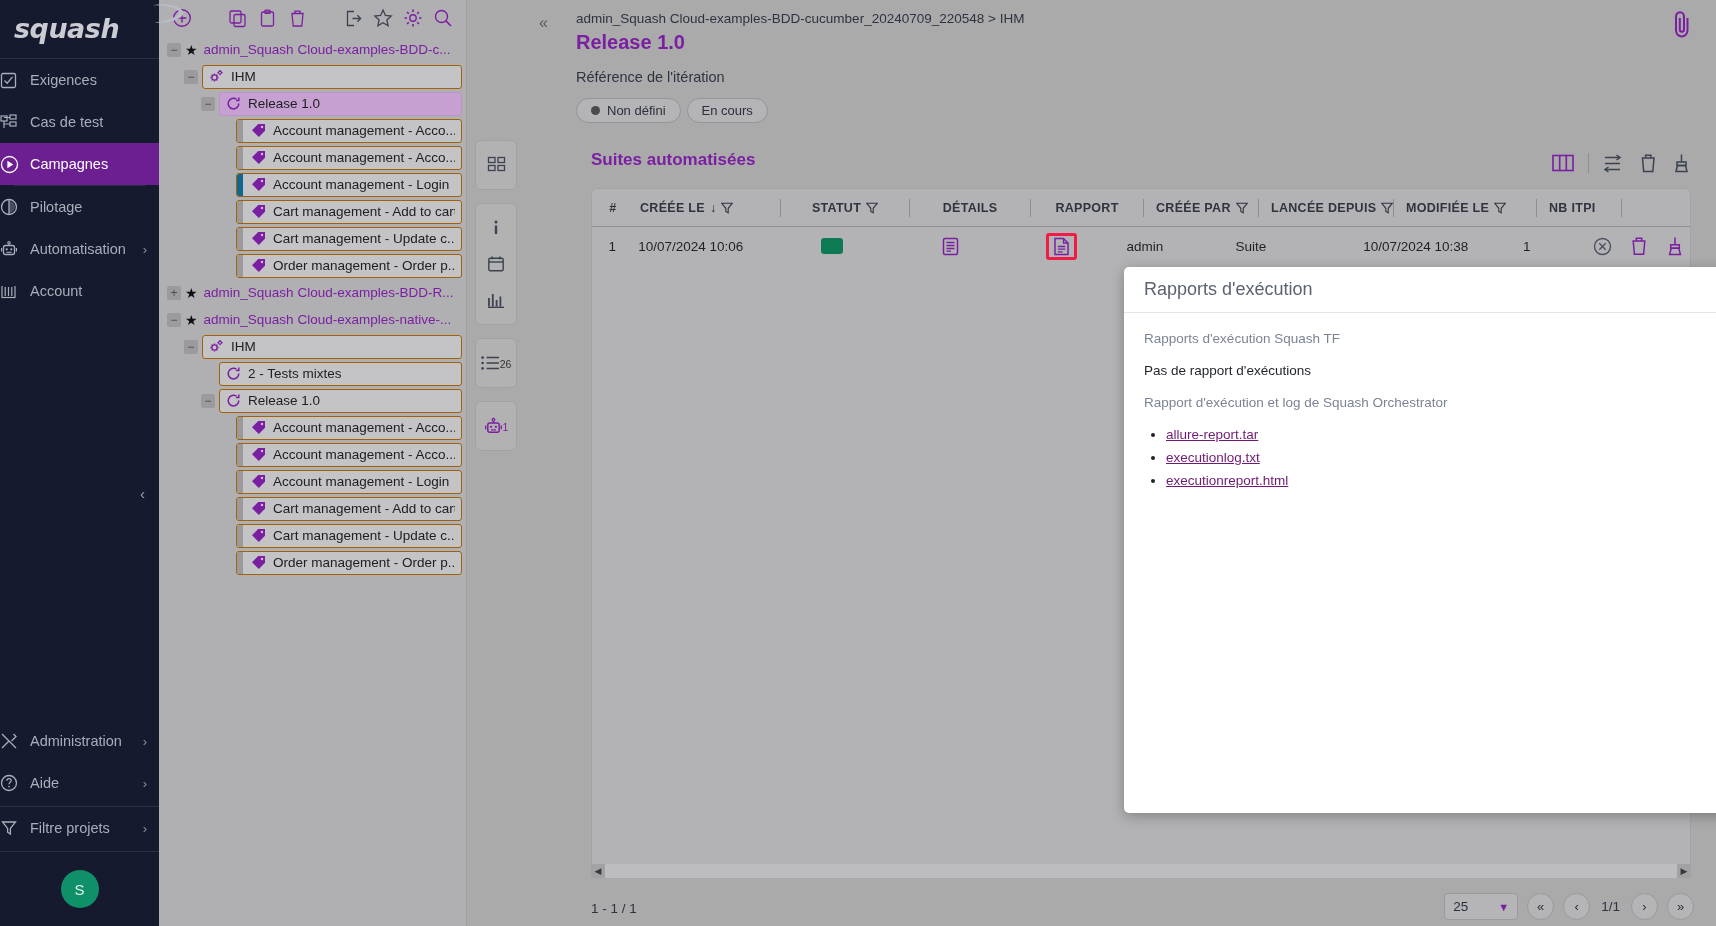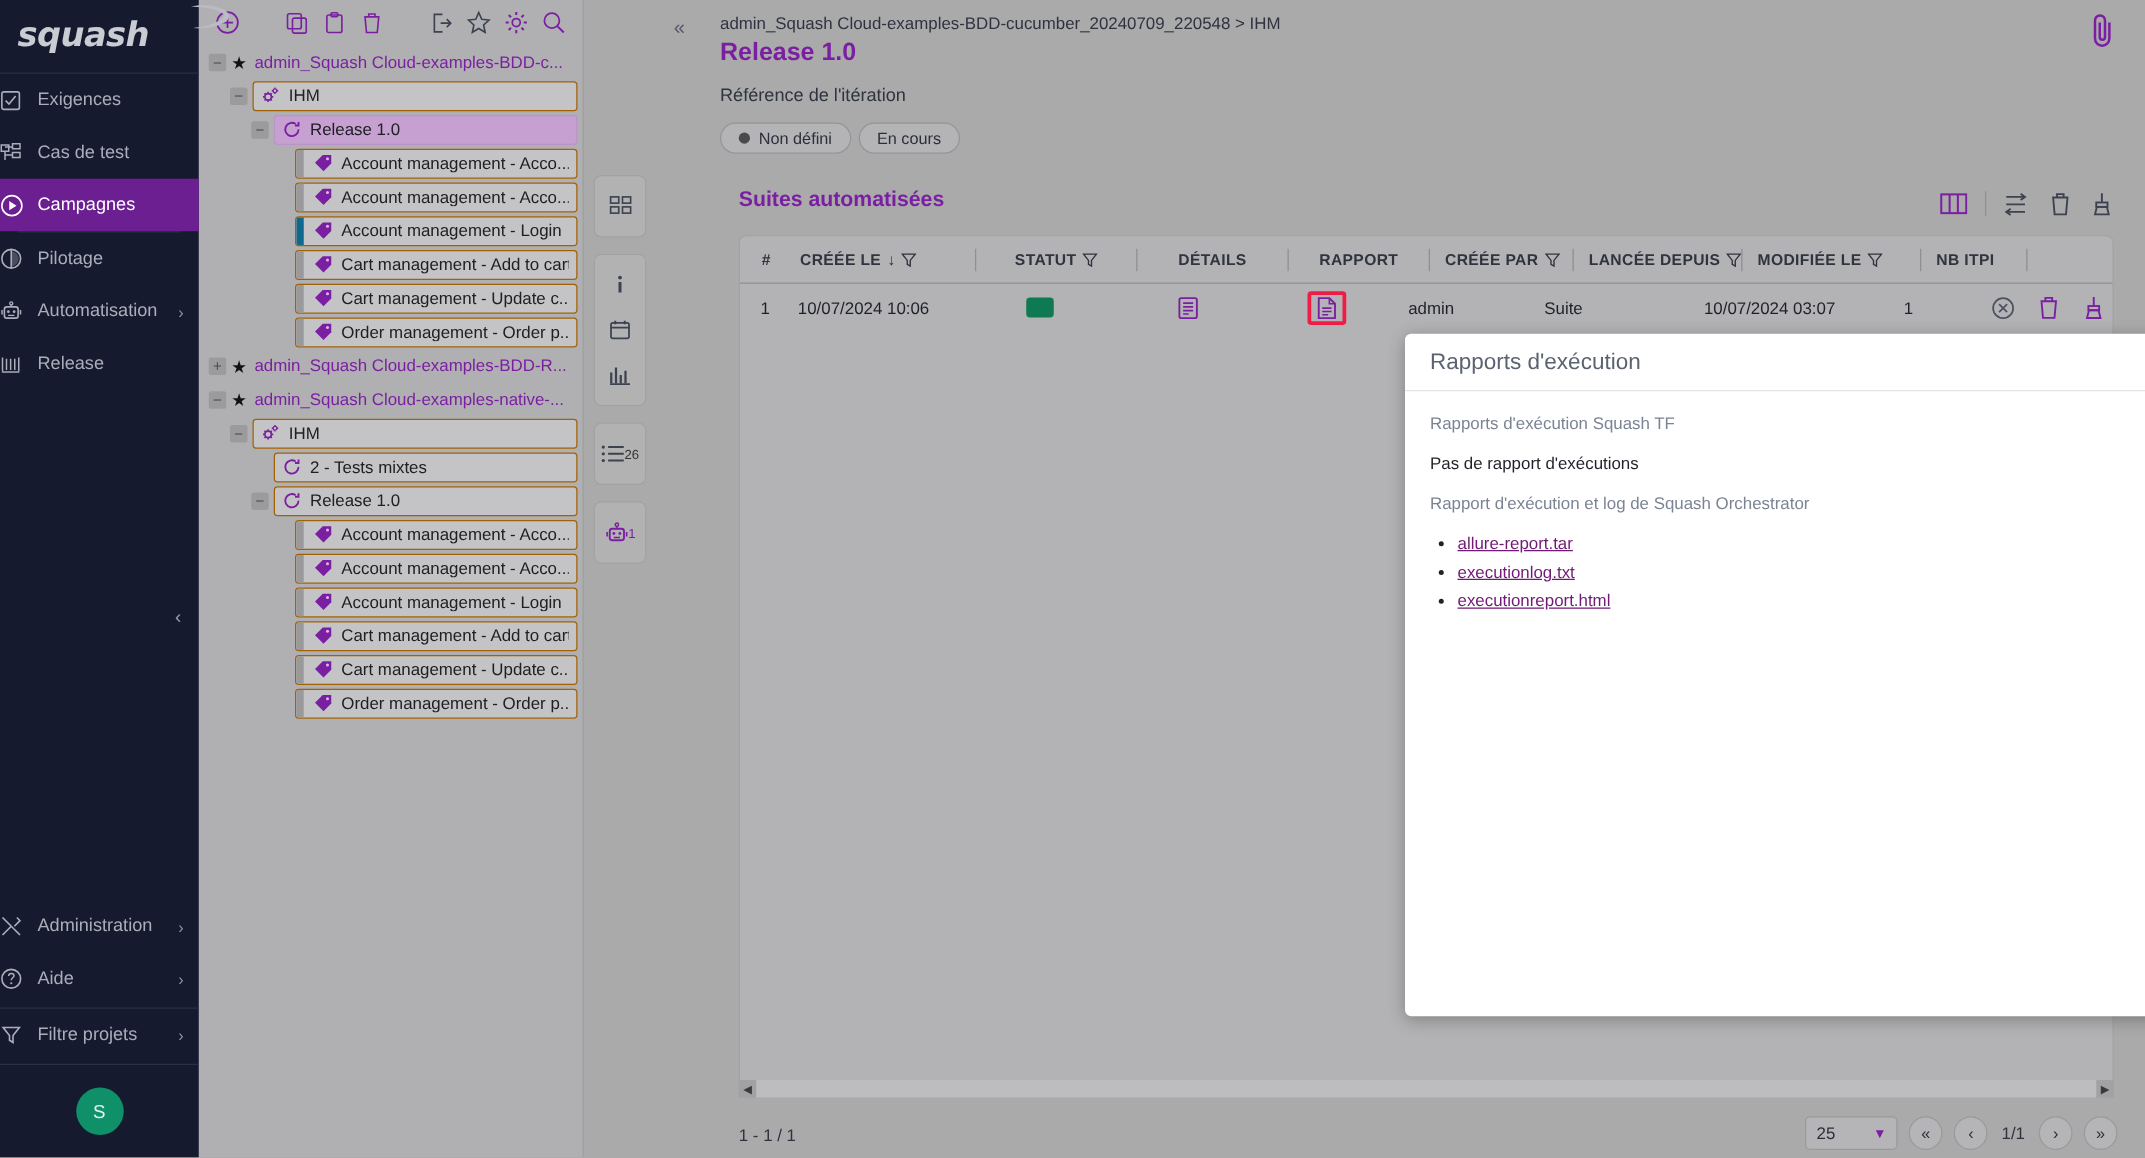--- a/index.html
+++ b/index.html
@@ -269,21 +269,21 @@
       <span class="chev">›</span>
     </div>
 
     <div class="nav-item">
       <span class="nicon">
         <svg width="17" height="17" viewBox="0 0 17 17">
             <path d="M2 3 L2 14 M5.2 4 L5.2 13 M8.5 4 L8.5 13 M11.8 4 L11.8 13 M15 3 L15 14" stroke="#a9aeba" stroke-width="1.2"></path>
             <path d="M1.5 14.5 L15.5 14.5" stroke="#a9aeba" stroke-width="1.2"></path>
           </svg>
       </span>
-      <span>Release</span>
+      <span>Account</span>
     </div>
 
     <div class="nav-spacer"></div>
 
     <div class="nav-item">
       <span class="nicon">
         <svg width="18" height="18" viewBox="0 0 18 18">
             <path d="M2 2 L11 11 M2 16 L9 9" stroke="#a9aeba" stroke-width="1.3"></path>
             <path d="M11 11 L16 16 M13.5 2 L16 4.5 L11.5 9" fill="none" stroke="#a9aeba" stroke-width="1.3"></path>
           </svg>
@@ -836,21 +836,21 @@
                   <path d="M4.8 9.5 L12.2 9.5 M4.8 12.2 L12.2 12.2 M4.8 14.8 L9.5 14.8" stroke="#7b1fa2" stroke-width="1.3"></path>
                 </svg>
             </span>
           </span>
         </div>
         <div class="td" style="width:12px"></div>
         <div class="td" style="width:102px">admin</div>
         <div class="td" style="width:12px"></div>
         <div class="td" style="width:122px">Suite</div>
         <div class="td" style="width:12px"></div>
-        <div class="td" style="width:130px">10/07/2024 03:07</div>
+        <div class="td" style="width:130px">10/07/2024 10:38</div>
         <div class="td" style="width:12px"></div>
         <div class="td" style="width:72px;justify-content:center">1</div>
         <div class="td row-actions" style="margin-left:26px">
           <span>
             <svg width="19" height="19" viewBox="0 0 19 19">
                 <circle cx="9.5" cy="9.5" r="8" fill="none" stroke="#4c5160" stroke-width="1.4"></circle>
                 <path d="M6.3 6.3 L12.7 12.7 M12.7 6.3 L6.3 12.7" stroke="#4c5160" stroke-width="1.4"></path>
               </svg>
           </span>
           <span>

